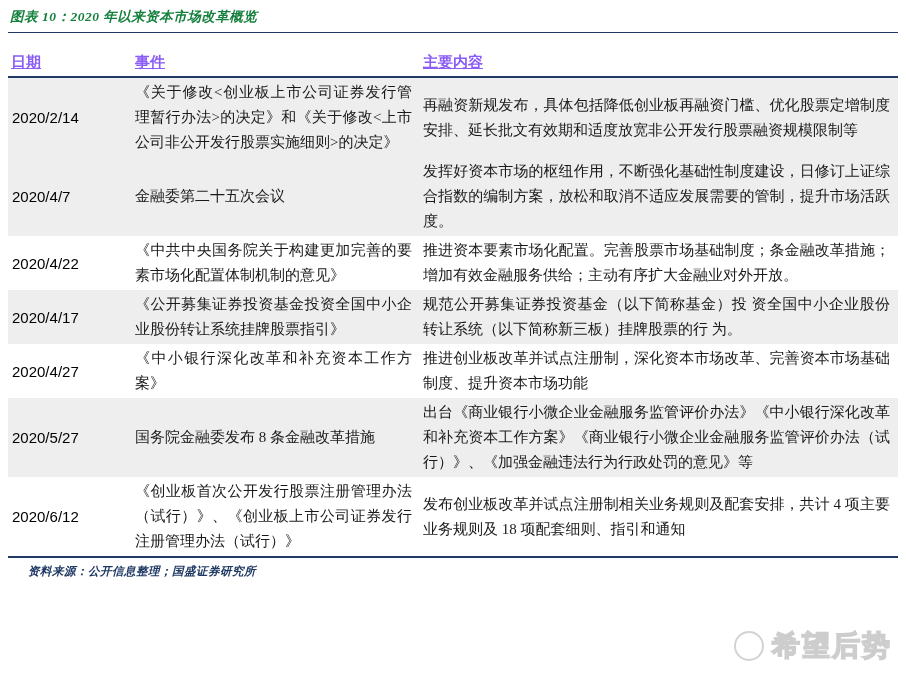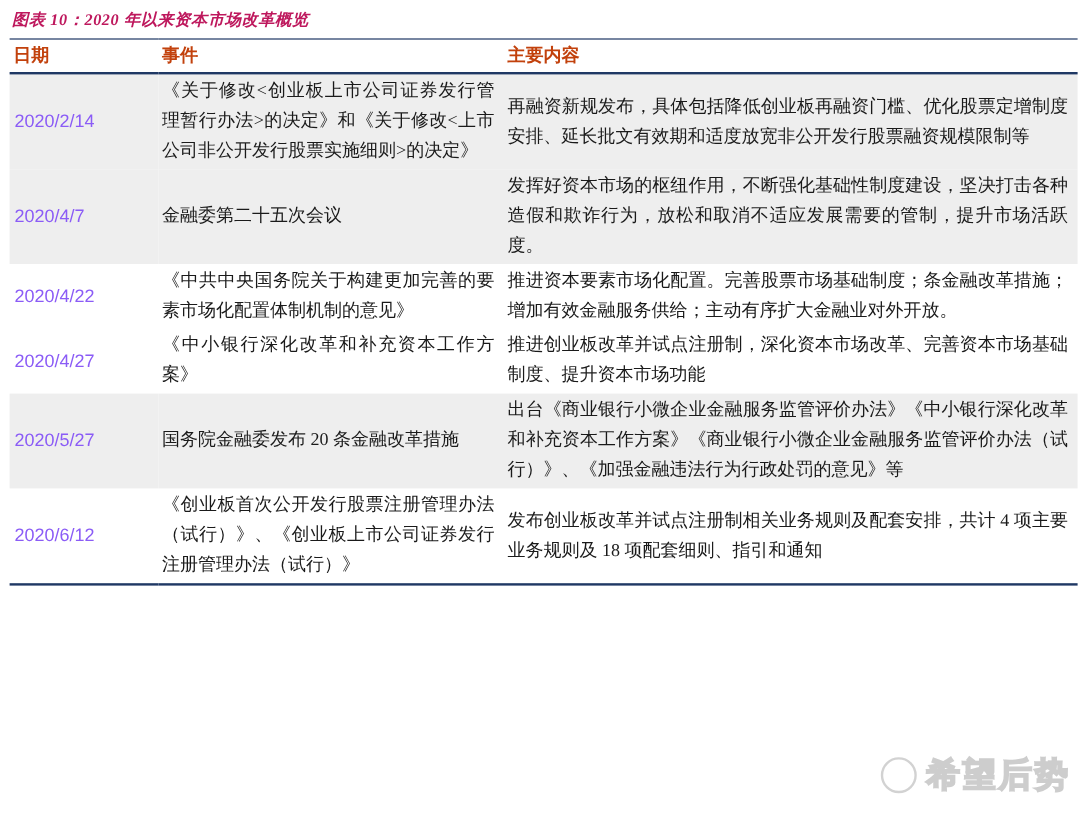--- a/index.html
+++ b/index.html
@@ -11,21 +11,21 @@
     overflow: hidden;
     font-family: "Liberation Sans", sans-serif;
   }
   .page {
     position: relative;
     width: 890px;
     height: 677px;
     padding: 6px 8px 6px 8px;
   }
   .chart-title {
-    color: #be185d;
+    color: #15803d;
     font-family: "Liberation Serif", serif;
     font-style: italic;
     font-weight: bold;
     font-size: 13.5px;
     padding: 2px 0 6px 2px;
     letter-spacing: 0.5px;
   }
   table.reform-table {
     width: 100%;
     border-collapse: collapse;
@@ -33,37 +33,38 @@
     border-top: 1.5px solid #1f3864;
     border-bottom: 2.5px solid #1f3864;
   }
   .col-date  { width: 124px; }
   .col-event { width: 288px; }
   .col-main  { width: auto; }
   thead th {
     text-align: left;
     font-size: 15px;
     font-weight: bold;
-    color: #c2410c;
-    padding: 4px 4px 4px 3px;
+    color: #8b5cf6;
+    padding: 20px 4px 4px 3px;
     border-bottom: 2.5px solid #1f3864;
     font-family: "Liberation Serif", serif;
+    text-decoration: underline;
   }
   tbody td {
     font-size: 15px;
     line-height: 25px;
     color: #1a1a1a;
     vertical-align: middle;
     padding: 2px 8px 2px 3px;
     font-family: "Liberation Serif", serif;
   }
   tbody td.date-cell {
     font-family: "Liberation Sans", sans-serif;
     font-size: 15px;
-    color: #8b5cf6;
+    color: #000000;
     padding-left: 4px;
   }
   tbody td.event-cell, tbody td.content-cell {
     text-align: justify;
     text-justify: inter-ideograph;
   }
   tbody tr.stripe {
     background: #eeeeee;
   }
   .source-line {
@@ -124,44 +125,50 @@
     </thead>
     <tbody>
       <tr class="stripe">
         <td class="date-cell">2020/2/14</td>
         <td class="event-cell">《关于修改&lt;创业板上市公司证券发行管理暂行办法&gt;的决定》和《关于修改&lt;上市公司非公开发行股票实施细则&gt;的决定》</td>
         <td class="content-cell">再融资新规发布，具体包括降低创业板再融资门槛、优化股票定增制度安排、延长批文有效期和适度放宽非公开发行股票融资规模限制等</td>
       </tr>
       <tr class="stripe">
         <td class="date-cell">2020/4/7</td>
         <td class="event-cell">金融委第二十五次会议</td>
-        <td class="content-cell">发挥好资本市场的枢纽作用，不断强化基础性制度建设，坚决打击各种造假和欺诈行为，放松和取消不适应发展需要的管制，提升市场活跃度。</td>
+        <td class="content-cell">发挥好资本市场的枢纽作用，不断强化基础性制度建设，日修订上证综合指数的编制方案，放松和取消不适应发展需要的管制，提升市场活跃度。</td>
       </tr>
       <tr>
         <td class="date-cell">2020/4/22</td>
         <td class="event-cell">《中共中央国务院关于构建更加完善的要素市场化配置体制机制的意见》</td>
         <td class="content-cell">推进资本要素市场化配置。完善股票市场基础制度；条金融改革措施；增加有效金融服务供给；主动有序扩大金融业对外开放。</td>
+      </tr>
+      <tr class="stripe">
+        <td class="date-cell">2020/4/17</td>
+        <td class="event-cell">《公开募集证券投资基金投资全国中小企业股份转让系统挂牌股票指引》</td>
+        <td class="content-cell">规范公开募集证券投资基金（以下简称基金）投 资全国中小企业股份转让系统（以下简称新三板）挂牌股票的行 为。</td>
       </tr>
       <tr>
         <td class="date-cell">2020/4/27</td>
         <td class="event-cell">《中小银行深化改革和补充资本工作方案》</td>
         <td class="content-cell">推进创业板改革并试点注册制，深化资本市场改革、完善资本市场基础制度、提升资本市场功能</td>
       </tr>
       <tr class="stripe">
         <td class="date-cell">2020/5/27</td>
-        <td class="event-cell">国务院金融委发布 20 条金融改革措施</td>
+        <td class="event-cell">国务院金融委发布 8 条金融改革措施</td>
         <td class="content-cell">出台《商业银行小微企业金融服务监管评价办法》《中小银行深化改革和补充资本工作方案》《商业银行小微企业金融服务监管评价办法（试行）》、《加强金融违法行为行政处罚的意见》等</td>
       </tr>
       <tr>
         <td class="date-cell">2020/6/12</td>
         <td class="event-cell">《创业板首次公开发行股票注册管理办法（试行）》、《创业板上市公司证券发行注册管理办法（试行）》</td>
         <td class="content-cell">发布创业板改革并试点注册制相关业务规则及配套安排，共计 4 项主要业务规则及 18 项配套细则、指引和通知</td>
       </tr>
     </tbody>
   </table>
 
+  <div class="source-line">资料来源：公开信息整理；国盛证券研究所</div>
 
   <div class="watermark">
     <span class="wm-circle"></span>
     <span class="wm-text">希望后势</span>
   </div>
 
 </div>
 
 </body></html>

